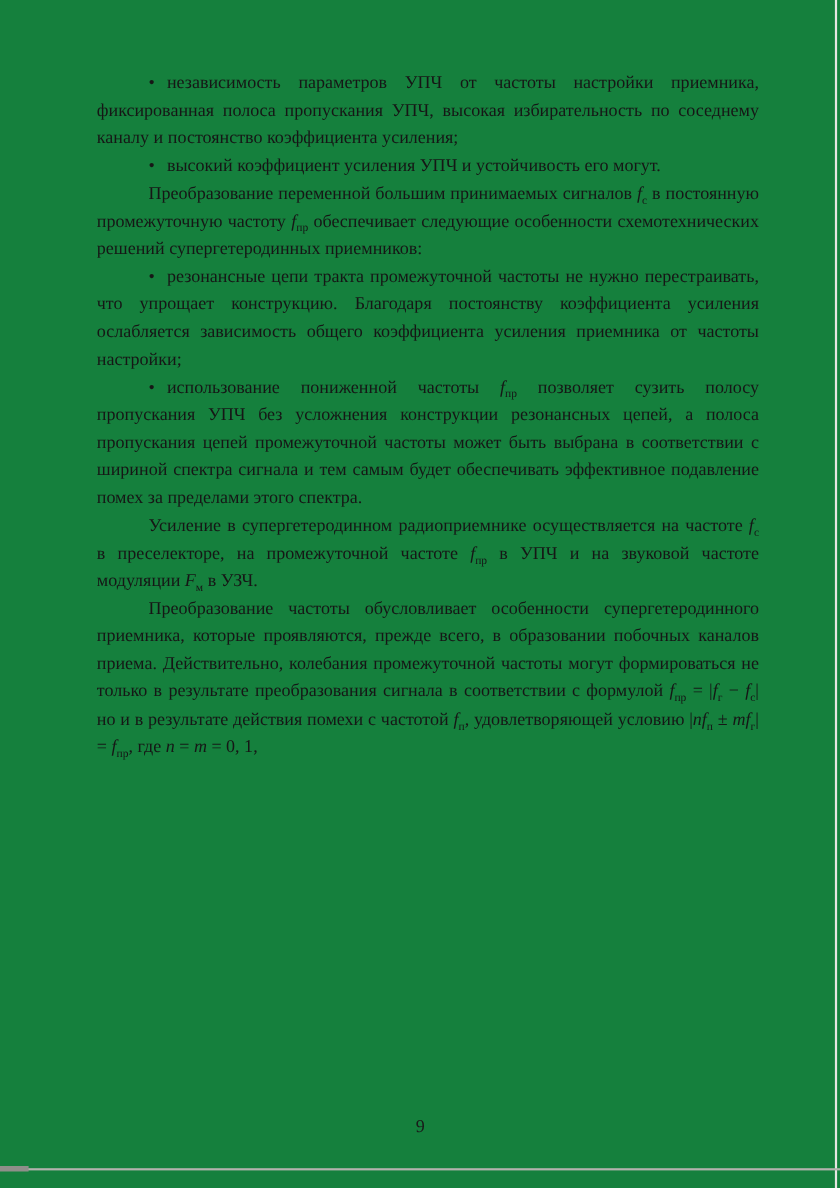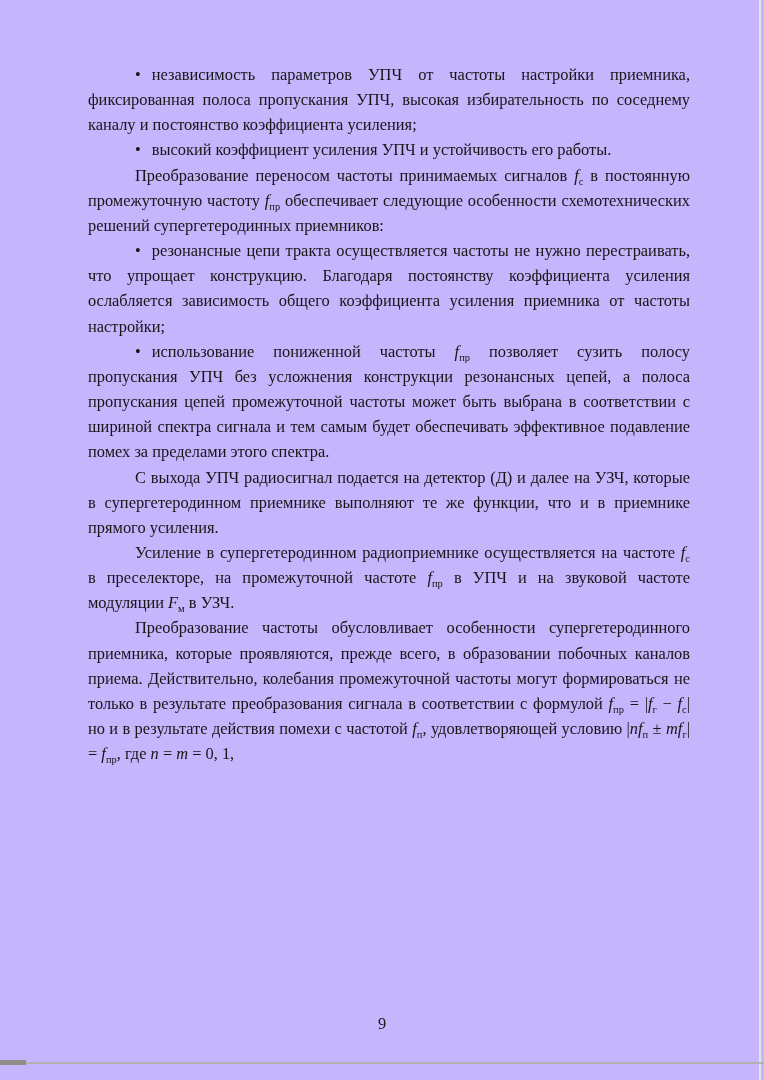--- a/index.html
+++ b/index.html
@@ -4,21 +4,21 @@
 <style>
   html, body {
     margin: 0;
     padding: 0;
     background: #ffffff;
   }
   .page {
     position: relative;
     width: 764px;
     height: 1080px;
-    background: #c4b5fd;
+    background: #15803d;
     overflow: hidden;
     font-family: "Liberation Serif", "DejaVu Serif", serif;
     color: #161616;
   }
   
   .scan-edge-right {
     position: absolute;
     top: 0;
     right: 3px;
     width: 2px;
@@ -81,23 +81,22 @@
 </head>
 <body>
 
 <div class="page">
   <div class="scan-edge-right"></div>
   <div class="scan-edge-bottom"></div>
   <div class="scan-edge-bottom-left"></div>
 
   <div class="page-body">
       <p class="para"><span class="bullet-glyph">•</span><span class="tr">независимость параметров УПЧ от частоты настройки приемника, фиксированная полоса пропускания УПЧ, высокая избирательность по соседнему каналу и постоянство коэффициента усиления;</span></p>
-      <p class="para"><span class="bullet-glyph">•</span><span class="tr">высокий коэффициент усиления УПЧ и устойчивость его работы.</span></p>
-      <p class="para"><span class="tr">Преобразование переносом частоты принимаемых сигналов </span><span class="it">f</span><sub class="sb">с</sub><span class="tr"> в постоянную промежуточную частоту </span><span class="it">f</span><sub class="sb">пр</sub><span class="tr"> обеспечивает следующие особенности схемотехнических решений супергетеродинных приемников:</span></p>
-      <p class="para"><span class="bullet-glyph">•</span><span class="tr">резонансные цепи тракта осуществляется частоты не нужно перестраивать, что упрощает конструкцию. Благодаря постоянству коэффициента усиления ослабляется зависимость общего коэффициента усиления приемника от частоты настройки;</span></p>
+      <p class="para"><span class="bullet-glyph">•</span><span class="tr">высокий коэффициент усиления УПЧ и устойчивость его могут.</span></p>
+      <p class="para"><span class="tr">Преобразование переменной большим принимаемых сигналов </span><span class="it">f</span><sub class="sb">с</sub><span class="tr"> в постоянную промежуточную частоту </span><span class="it">f</span><sub class="sb">пр</sub><span class="tr"> обеспечивает следующие особенности схемотехнических решений супергетеродинных приемников:</span></p>
+      <p class="para"><span class="bullet-glyph">•</span><span class="tr">резонансные цепи тракта промежуточной частоты не нужно перестраивать, что упрощает конструкцию. Благодаря постоянству коэффициента усиления ослабляется зависимость общего коэффициента усиления приемника от частоты настройки;</span></p>
       <p class="para"><span class="bullet-glyph">•</span><span class="tr">использование пониженной частоты </span><span class="it">f</span><sub class="sb">пр</sub><span class="tr"> позволяет сузить полосу пропускания УПЧ без усложнения конструкции резонансных цепей, а полоса пропускания цепей промежуточной частоты может быть выбрана в соответствии с шириной спектра сигнала и тем самым будет обеспечивать эффективное подавление помех за пределами этого спектра.</span></p>
-      <p class="para"><span class="tr">С выхода УПЧ радиосигнал подается на детектор (Д) и далее на УЗЧ, которые в супергетеродинном приемнике выполняют те же функции, что и в приемнике прямого усиления.</span></p>
       <p class="para"><span class="tr">Усиление в супергетеродинном радиоприемнике осуществляется на частоте </span><span class="it">f</span><sub class="sb">с</sub><span class="tr"> в преселекторе, на промежуточной частоте </span><span class="it">f</span><sub class="sb">пр</sub><span class="tr"> в УПЧ и на звуковой частоте модуляции </span><span class="it">F</span><sub class="sb">м</sub><span class="tr"> в УЗЧ.</span></p>
       <p class="para"><span class="tr">Преобразование частоты обусловливает особенности супергетеродинного приемника, которые проявляются, прежде всего, в образовании побочных каналов приема. Действительно, колебания промежуточной частоты могут формироваться не только в результате преобразования сигнала в соответствии с формулой </span><span class="it">f</span><sub class="sb">пр</sub><span class="tr"> = |</span><span class="it">f</span><sub class="sb">г</sub><span class="tr"> − </span><span class="it">f</span><sub class="sb">с</sub><span class="tr">| но и в результате действия помехи с частотой </span><span class="it">f</span><sub class="sb">п</sub><span class="tr">, удовлетворяющей условию |</span><span class="it">nf</span><sub class="sb">п</sub><span class="tr"> ± </span><span class="it">mf</span><sub class="sb">г</sub><span class="tr">| = </span><span class="it">f</span><sub class="sb">пр</sub><span class="tr">, где </span><span class="it">n</span><span class="tr"> = </span><span class="it">m</span><span class="tr"> = 0, 1,</span></p>
     </div>
 
   <div class="page-number">9</div>
 </div>
 
 </body></html>

